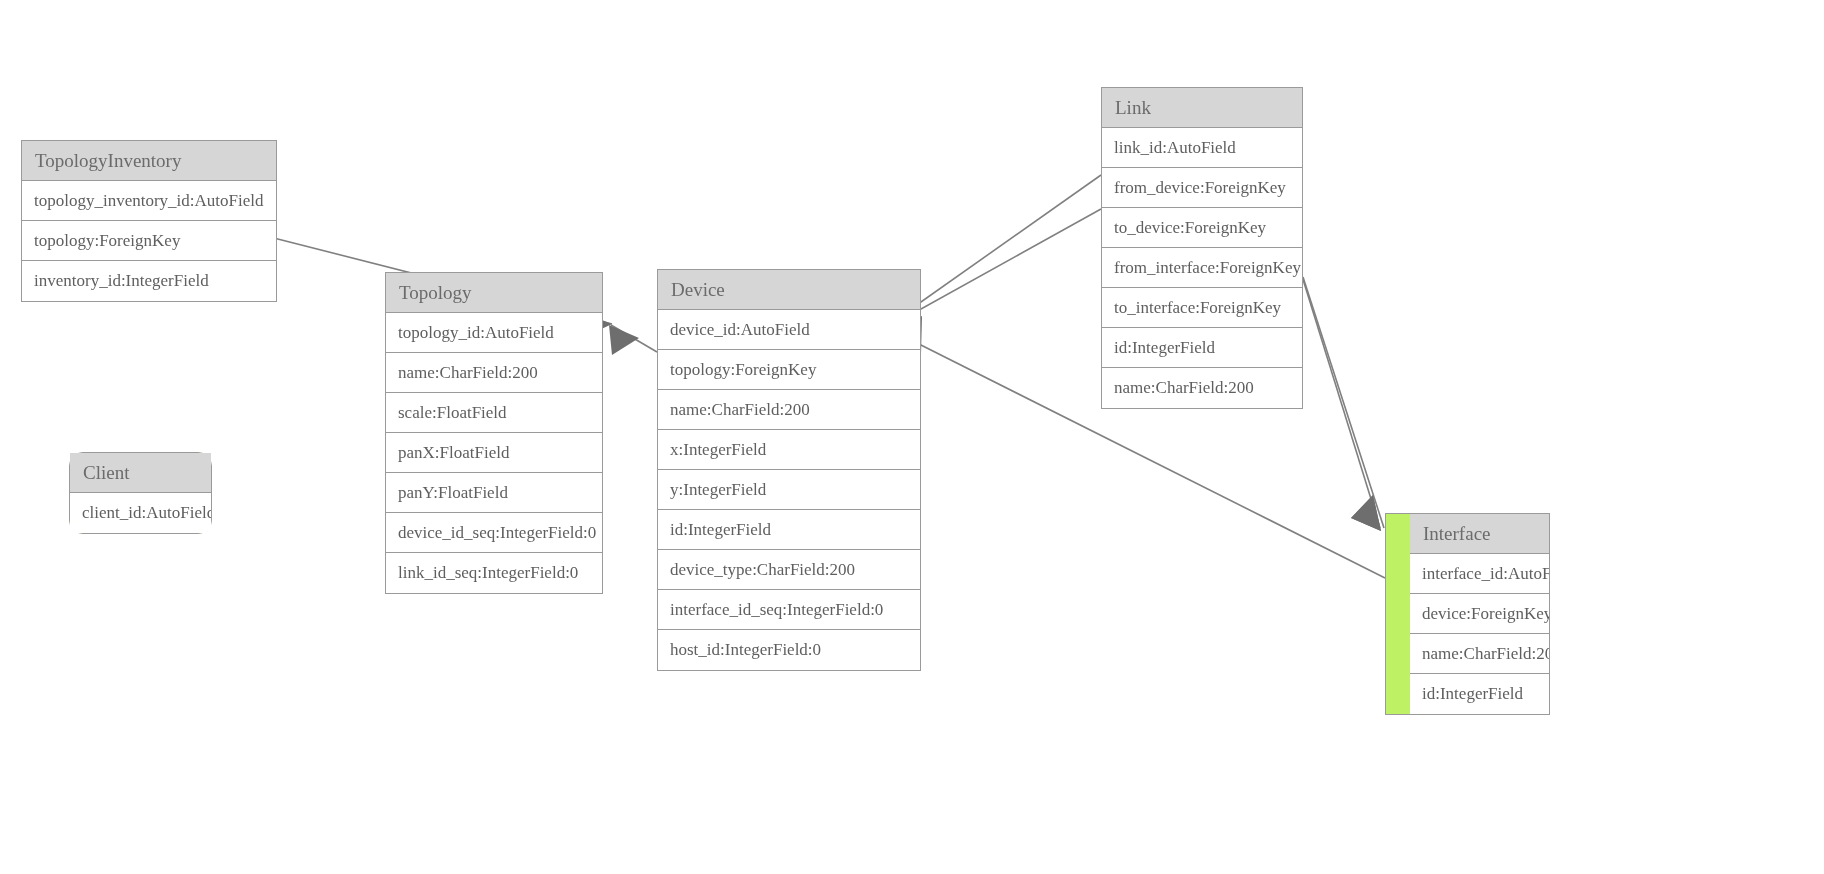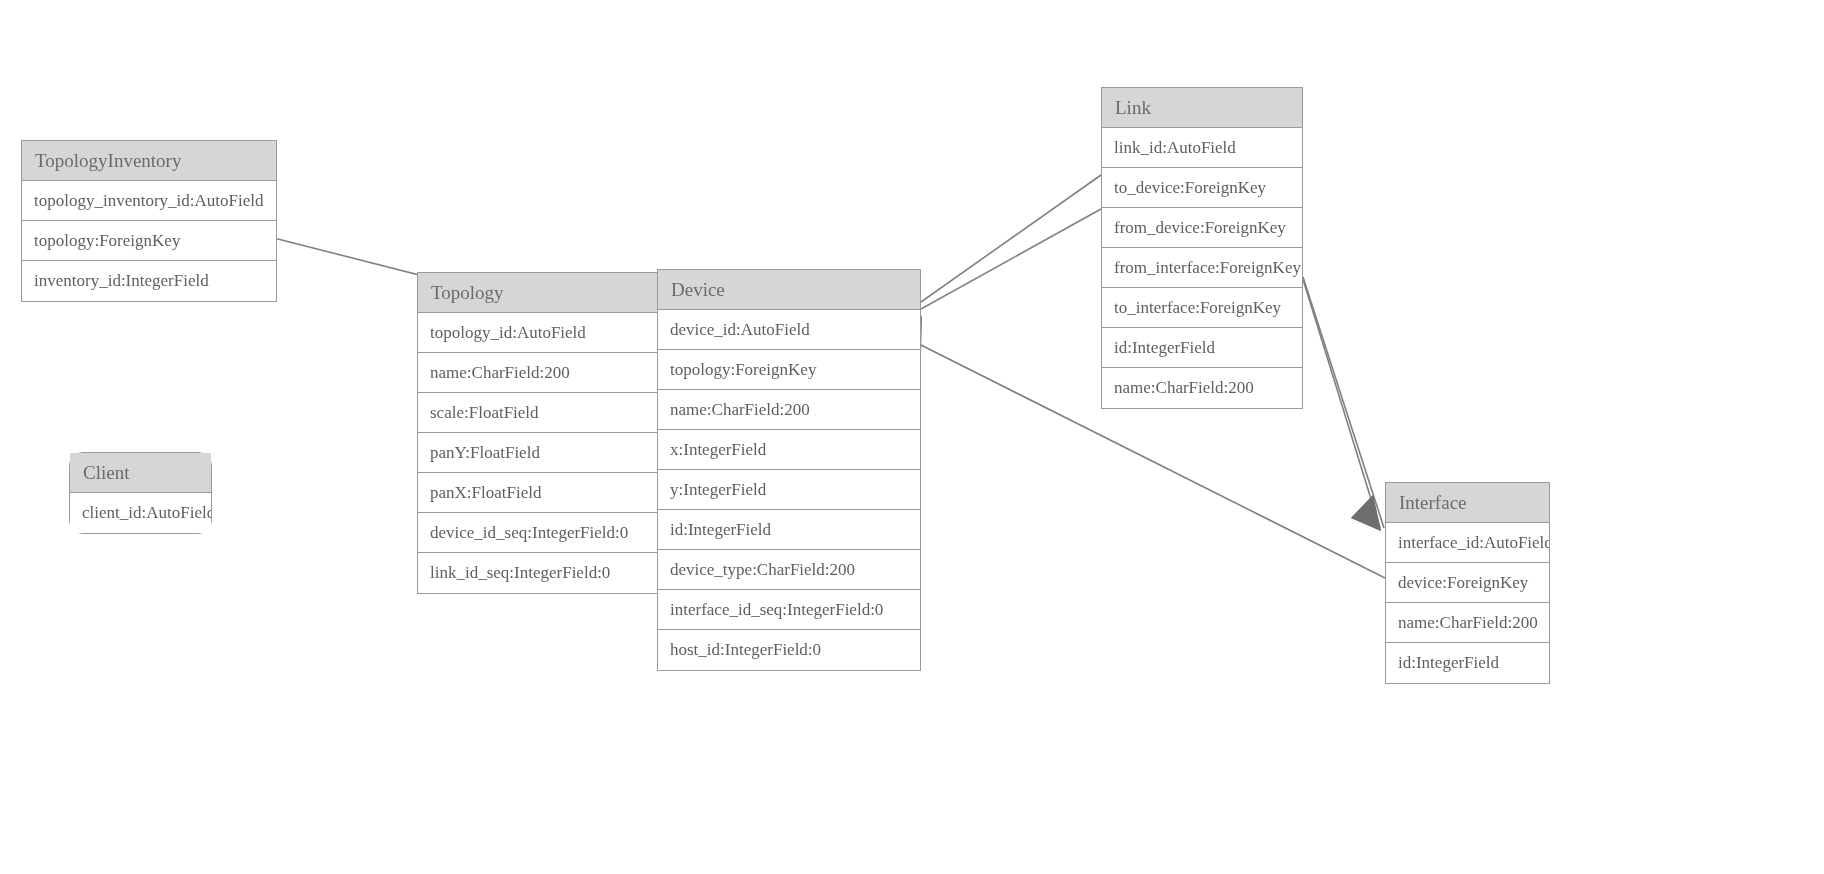--- a/index.html
+++ b/index.html
@@ -98,53 +98,53 @@
       <div class="entity" style="left: 21px; top: 140px; width: 256px;">
         <div class="entity-title">TopologyInventory</div>
         <div class="entity-field">topology_inventory_id:AutoField</div>
         <div class="entity-field">topology:ForeignKey</div>
         <div class="entity-field">inventory_id:IntegerField</div>
       </div>
       <div class="entity" style="left: 69px; top: 452px; width: 143px; border-radius: 14px;">
         <div class="entity-title">Client</div>
         <div class="entity-field">client_id:AutoField</div>
       </div>
-      <div class="entity" style="left: 385px; top: 272px; width: 256px; margin-left: 32px;">
+      <div class="entity" style="left: 385px; top: 272px; width: 218px;">
         <div class="entity-title">Topology</div>
         <div class="entity-field">topology_id:AutoField</div>
         <div class="entity-field">name:CharField:200</div>
         <div class="entity-field">scale:FloatField</div>
+        <div class="entity-field">panX:FloatField</div>
         <div class="entity-field">panY:FloatField</div>
-        <div class="entity-field">panX:FloatField</div>
         <div class="entity-field">device_id_seq:IntegerField:0</div>
         <div class="entity-field">link_id_seq:IntegerField:0</div>
       </div>
       <div class="entity" style="left: 657px; top: 269px; width: 264px;">
         <div class="entity-title">Device</div>
         <div class="entity-field">device_id:AutoField</div>
         <div class="entity-field">topology:ForeignKey</div>
         <div class="entity-field">name:CharField:200</div>
         <div class="entity-field">x:IntegerField</div>
         <div class="entity-field">y:IntegerField</div>
         <div class="entity-field">id:IntegerField</div>
         <div class="entity-field">device_type:CharField:200</div>
         <div class="entity-field">interface_id_seq:IntegerField:0</div>
         <div class="entity-field">host_id:IntegerField:0</div>
       </div>
       <div class="entity" style="left: 1101px; top: 87px; width: 202px;">
         <div class="entity-title">Link</div>
         <div class="entity-field">link_id:AutoField</div>
+        <div class="entity-field">from_device:ForeignKey</div>
         <div class="entity-field">to_device:ForeignKey</div>
-        <div class="entity-field">from_device:ForeignKey</div>
         <div class="entity-field">from_interface:ForeignKey</div>
         <div class="entity-field">to_interface:ForeignKey</div>
         <div class="entity-field">id:IntegerField</div>
         <div class="entity-field">name:CharField:200</div>
       </div>
-      <div class="entity" style="left: 1385px; top: 482px; width: 165px;">
+      <div class="entity" style="left: 1385px; top: 513px; width: 165px; padding-left: 24px;">
         <div class="entity-title">Interface</div>
         <div class="entity-field">interface_id:AutoField</div>
         <div class="entity-field">device:ForeignKey</div>
         <div class="entity-field">name:CharField:200</div>
         <div class="entity-field">id:IntegerField</div>
       </div>
     </div>
 
 </div>
 

